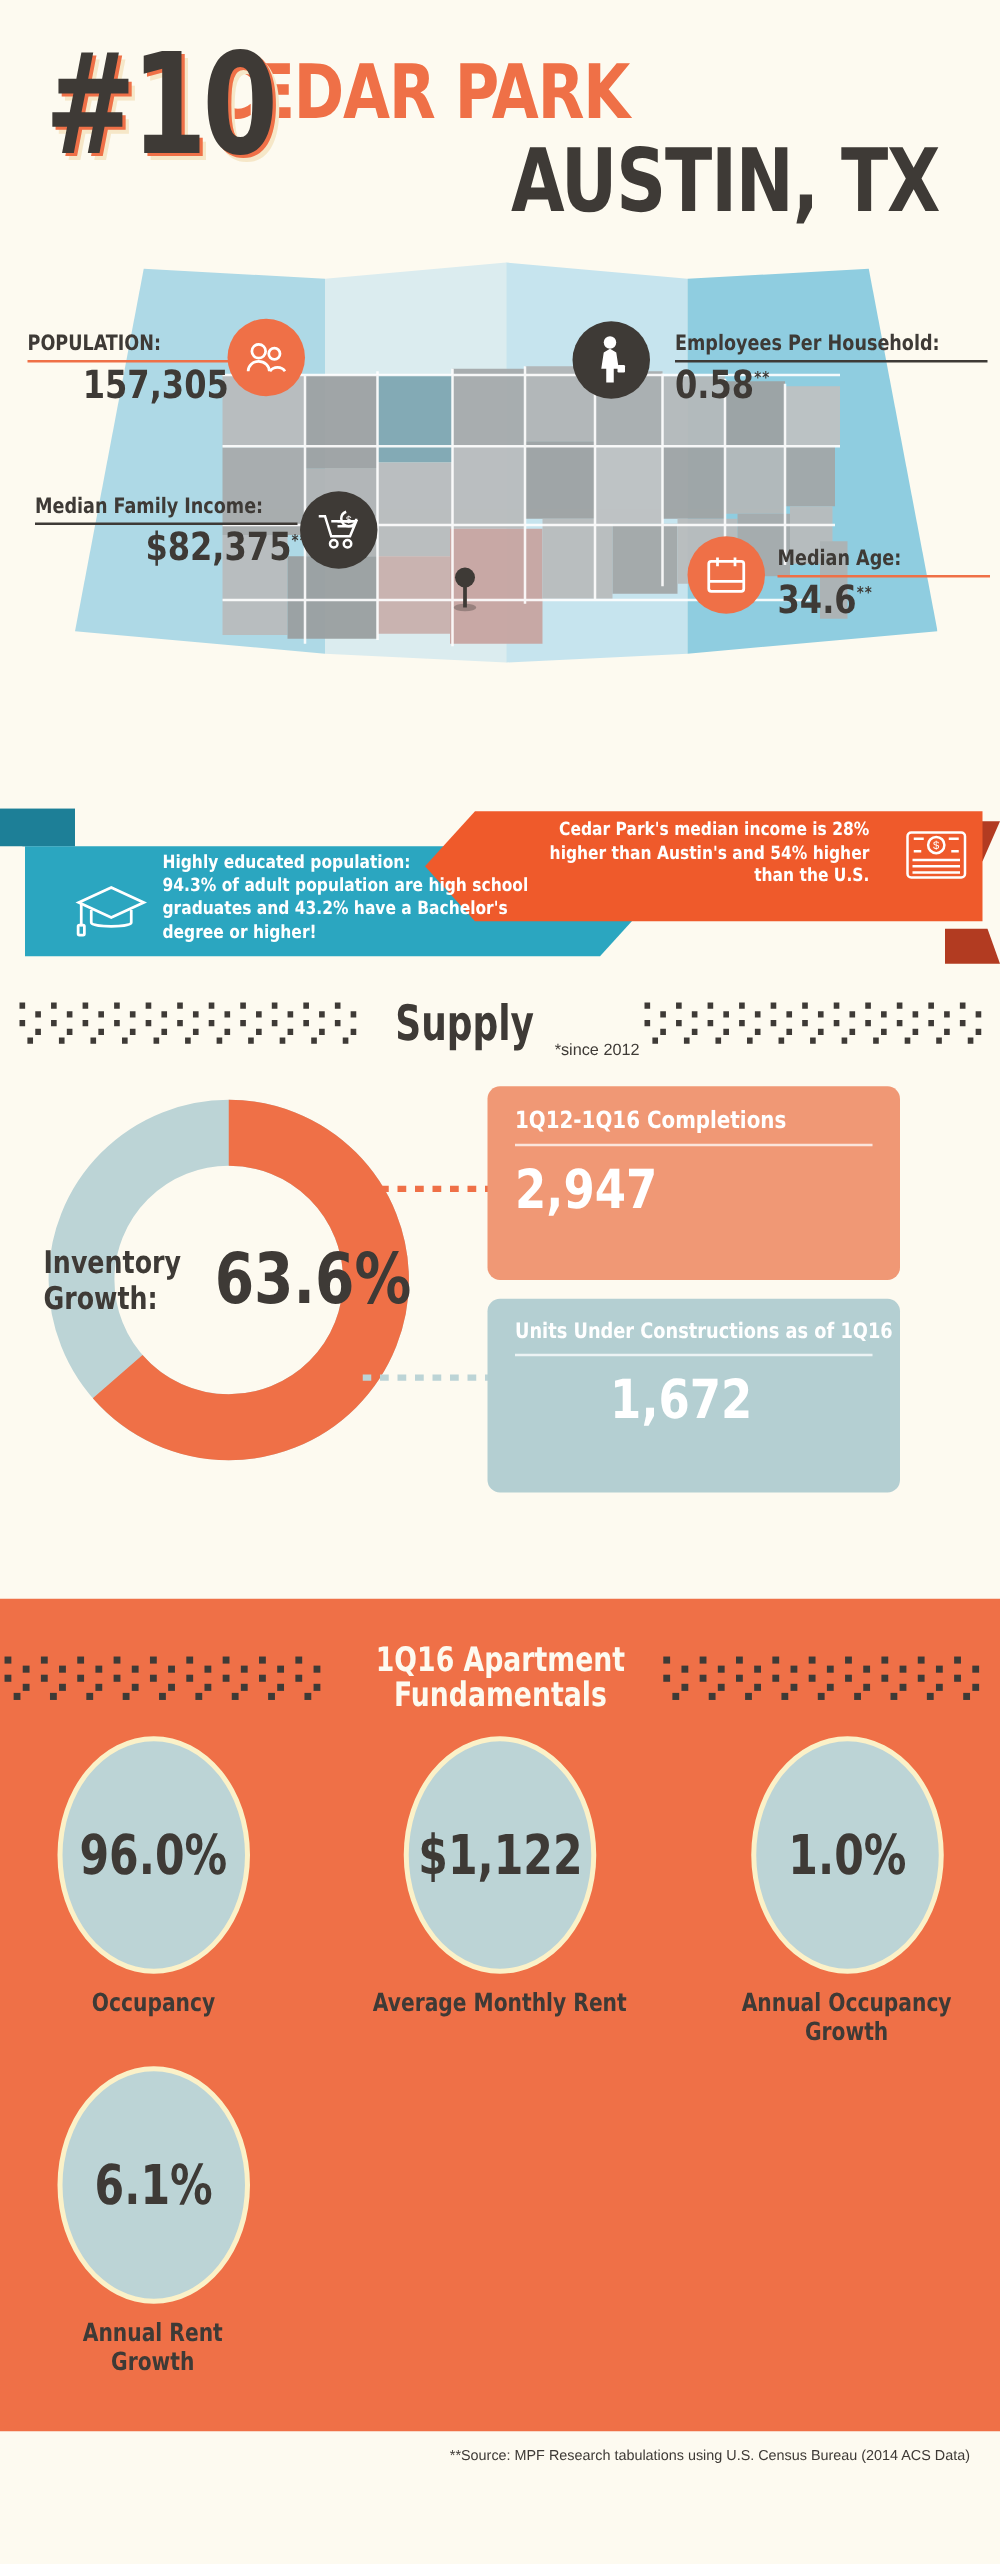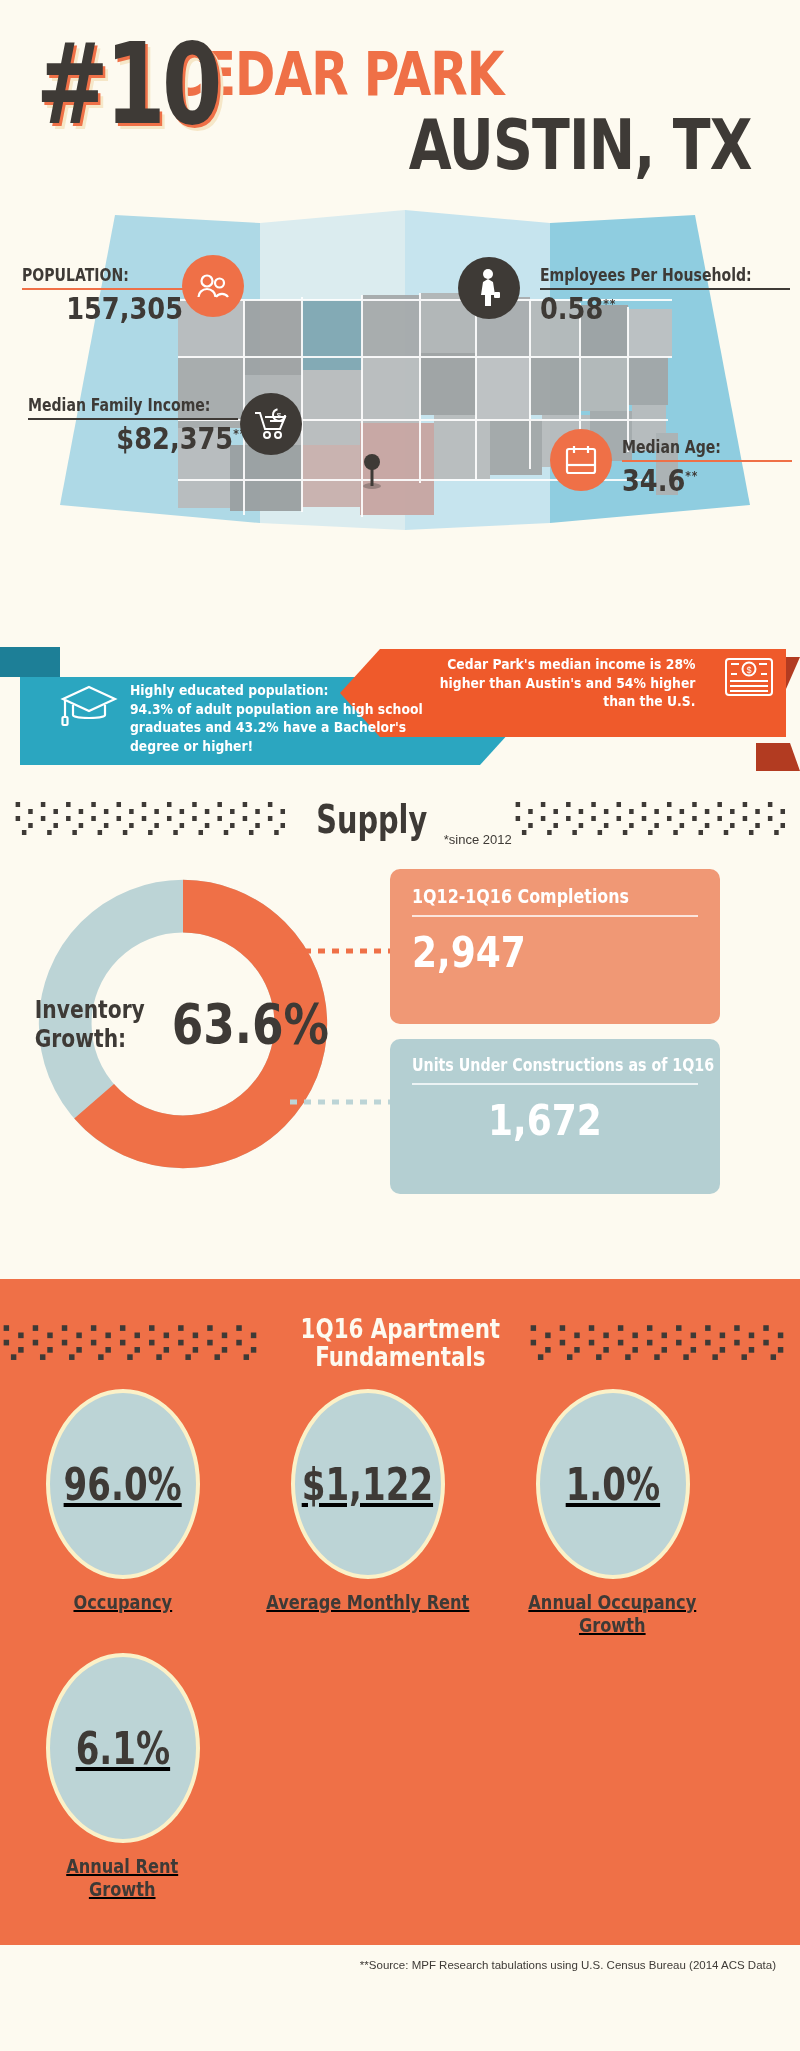--- a/index.html
+++ b/index.html
@@ -60,21 +60,21 @@
 
   .badge{
     width:62px;height:62px;border-radius:50%;
     display:flex;align-items:center;justify-content:center;
     position:absolute;z-index:6;
   }
   .badge svg{display:block;}
 
   
   .banners{position:relative;height:140px;margin-top:4px;}
-  .ribbon{position:absolute;display:flex;align-items:flex-start;}
+  .ribbon{position:absolute;display:flex;align-items:flex-end;}
   .ribbon .txt{
     font-family:"Liberation Sans Narrow","DejaVu Sans Condensed","Liberation Sans",sans-serif;
     font-weight:bold;color:#fff;font-size:14.5px;line-height:1.28;
     transform:scaleX(0.95);transform-origin:left center;
   }
 
   
   .sechead{position:relative;height:80px;display:flex;align-items:center;justify-content:center;padding-left:12px;}
   .dots{flex:1;height:42px;}
   .sechead .ttl{
@@ -118,21 +118,21 @@
   }
 
   
   .fund{position:relative;background:#ef7047;padding:18px 0 28px;}
   .fundhead{display:flex;align-items:center;justify-content:center;height:92px;}
   .fundhead .ft{
     font-family:"Liberation Sans Narrow","DejaVu Sans Condensed","Liberation Sans",sans-serif;
     font-weight:bold;font-size:27px;color:#fdfaf0;text-align:center;line-height:1.05;
     transform:scaleX(0.88);padding:0 14px;white-space:nowrap;
   }
-  .grid{display:flex;flex-wrap:wrap;justify-content:flex-start;text-decoration:underline;}
+  .grid{display:flex;flex-wrap:wrap;justify-content:space-between;}
   .cell{width:245px;display:flex;flex-direction:column;align-items:center;margin-bottom:16px;}
   .oval{
     width:146px;height:182px;border-radius:50%;
     background:#bcd4d6;border:4px solid #fbf1c8;
     display:flex;align-items:center;justify-content:center;
   }
   .oval span{
     font-family:"Liberation Sans Narrow","DejaVu Sans Condensed","Liberation Sans",sans-serif;
     font-weight:bold;font-size:44px;color:#3e3a36;transform:scaleX(0.86);white-space:nowrap;
   }

